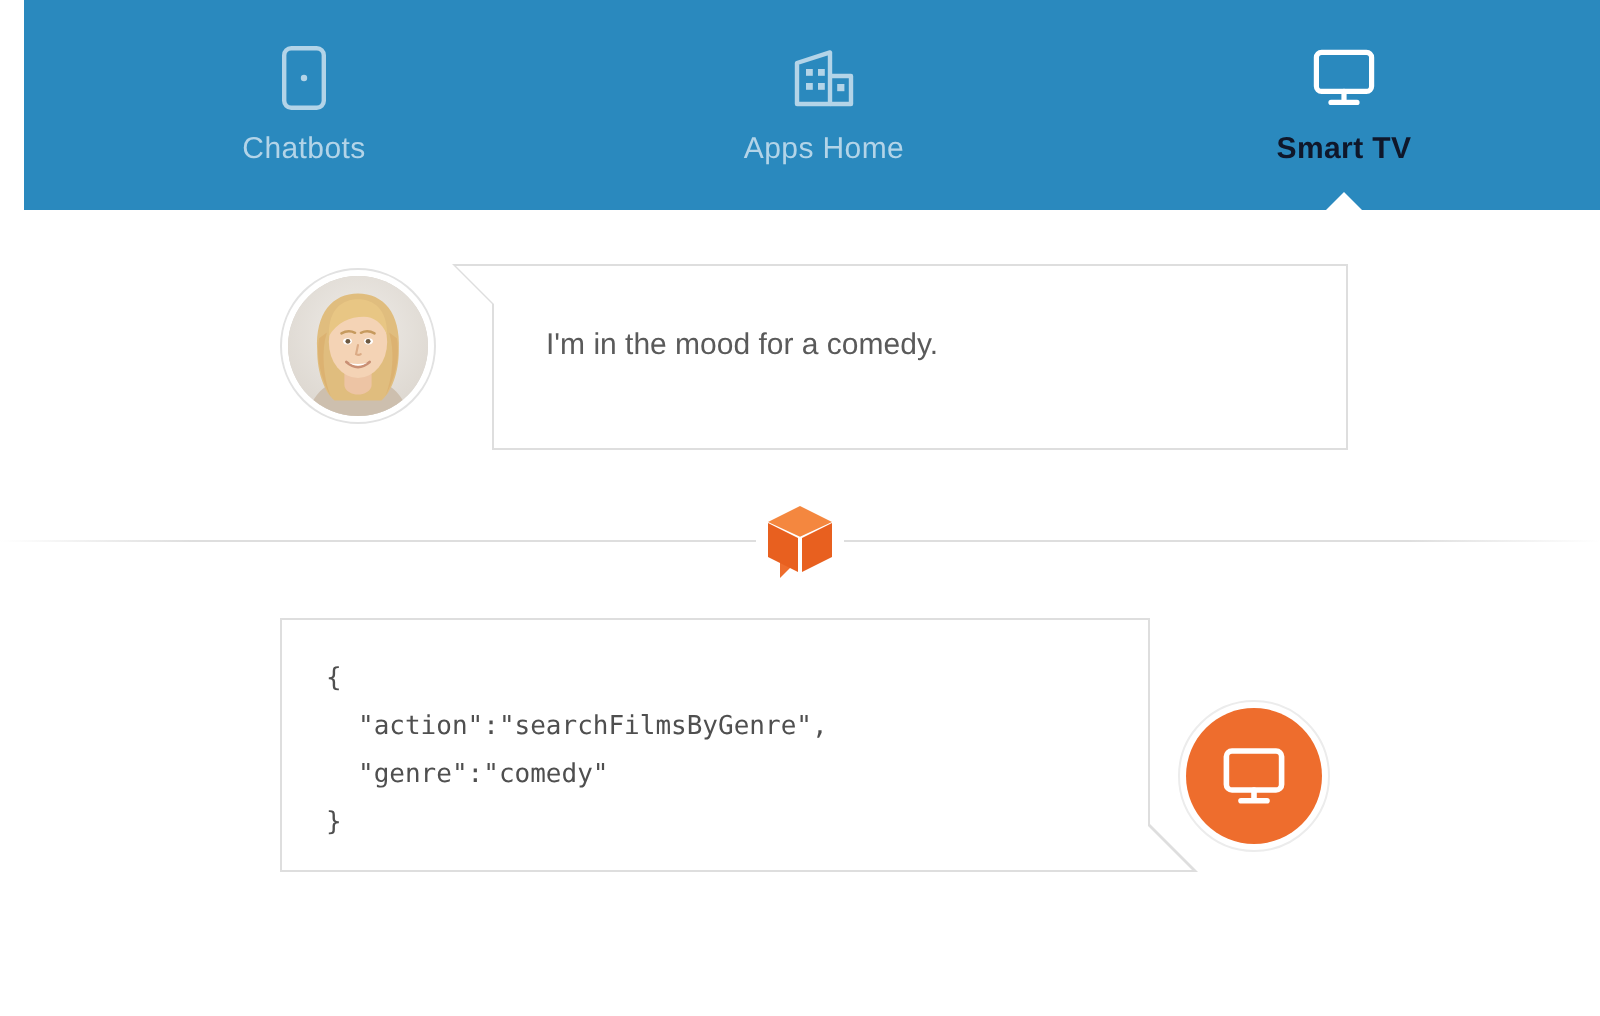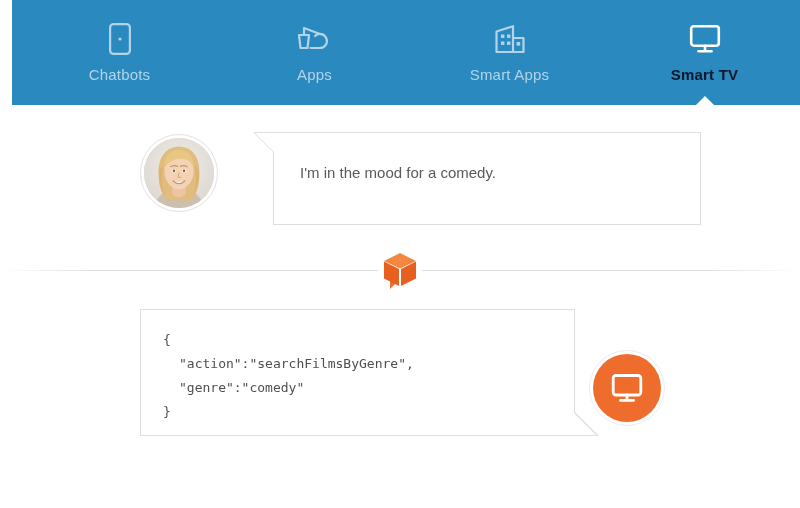--- a/index.html
+++ b/index.html
@@ -86,21 +86,20 @@
     left: 0;
     top: 105px;
     width: 800px;
     height: 403px;
   }
 
   .msg-row {
     position: absolute;
     display: flex;
     align-items: flex-start;
-    gap: 27px;
   }
   .msg-row.user {
     left: 140px;
     top: 27px;
   }
 
   .avatar {
     width: 78px;
     height: 78px;
     border-radius: 50%;
@@ -258,45 +257,35 @@
       <span class="tab-icon">
         <svg width="22" height="32" viewBox="0 0 22 32">
           <rect x="1.1" y="1.1" width="19.8" height="29.8" rx="3.5" ry="3.5" fill="none" stroke="#b3d4e8" stroke-width="2.2"></rect>
           <circle cx="11" cy="16" r="1.6" fill="#b3d4e8"></circle>
         </svg>
       </span>
       <span class="tab-label">Chatbots</span>
     </div>
 
 
-    <div class="tab">
-      <span class="tab-icon">
-        <svg width="38" height="32" viewBox="0 0 38 32">
-          <path d="M3 12 L13 12 L11.5 25 L4.5 25 Z" fill="none" stroke="#b3d4e8" stroke-width="2.2" stroke-linejoin="round"></path>
-          <path d="M8 12 L8 5 L24 11" fill="none" stroke="#b3d4e8" stroke-width="2.2" stroke-linecap="round" stroke-linejoin="round"></path>
-          <path d="M19 13 a7 7 0 1 1 5 12 L14.5 25" fill="none" stroke="#b3d4e8" stroke-width="2.2" stroke-linecap="round" stroke-linejoin="round"></path>
-        </svg>
-      </span>
-      <span class="tab-label">Apps</span>
-    </div>
 
 
     <div class="tab">
       <span class="tab-icon">
         <svg width="36" height="32" viewBox="0 0 36 32">
           <path d="M4.5 29 L4.5 8.5 L21 3.2 L21 29 Z" fill="none" stroke="#b3d4e8" stroke-width="2.2" stroke-linejoin="round"></path>
           <path d="M21 15 L31.5 15 L31.5 29 L21 29" fill="none" stroke="#b3d4e8" stroke-width="2.2" stroke-linejoin="round"></path>
           <rect x="9" y="11.5" width="3.4" height="3.4" fill="#b3d4e8"></rect>
           <rect x="15" y="11.5" width="3.4" height="3.4" fill="#b3d4e8"></rect>
           <rect x="9" y="18.5" width="3.4" height="3.4" fill="#b3d4e8"></rect>
           <rect x="15" y="18.5" width="3.4" height="3.4" fill="#b3d4e8"></rect>
           <rect x="24.6" y="19" width="3.6" height="3.6" fill="#b3d4e8"></rect>
         </svg>
       </span>
-      <span class="tab-label">Smart Apps</span>
+      <span class="tab-label">Apps Home</span>
     </div>
 
     <div class="tab active">
       <span class="tab-icon">
         <svg width="34" height="32" viewBox="0 0 34 32">
           <rect x="3.2" y="3.2" width="27.6" height="19.5" rx="2.6" ry="2.6" fill="none" stroke="#ffffff" stroke-width="2.6"></rect>
           <path d="M17 22.7 L17 27" stroke="#ffffff" stroke-width="2.6" stroke-linecap="round"></path>
           <path d="M10.5 28.2 L23.5 28.2" stroke="#ffffff" stroke-width="2.6" stroke-linecap="round"></path>
         </svg>
       </span>

